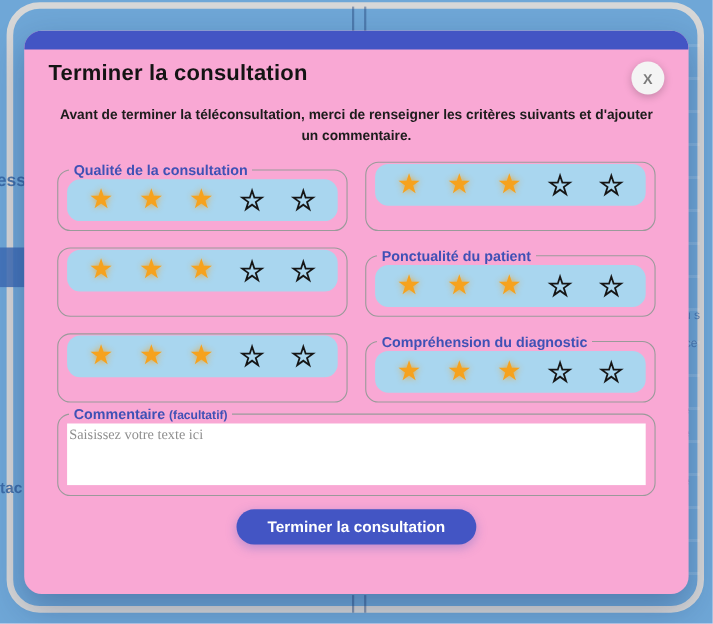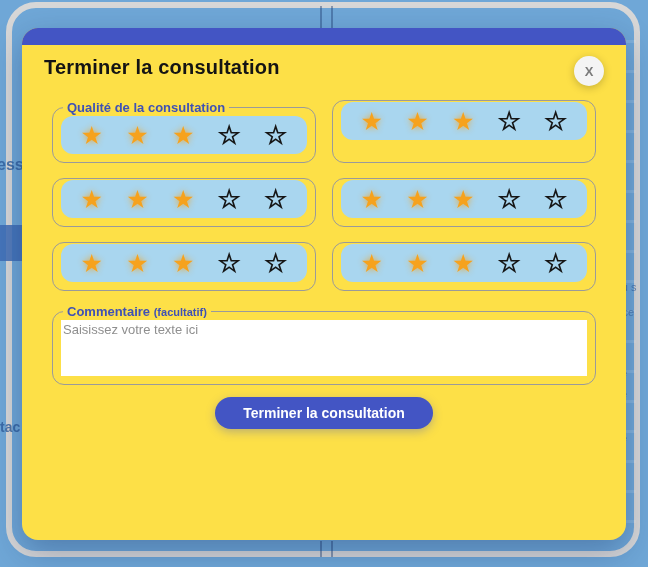--- a/index.html
+++ b/index.html
@@ -15,58 +15,58 @@
   .screen{position:relative;width:648px;height:567px;background:var(--overlay);overflow:hidden;}
 
   
   .bg-frame{position:absolute;left:6px;top:2px;right:8px;bottom:10px;
     border:6px solid var(--frame);border-radius:30px;pointer-events:none;}
   .bg-stripes{position:absolute;left:612px;top:40px;width:24px;height:500px;
     background:repeating-linear-gradient(180deg,rgba(255,255,255,.12) 0 3px,transparent 3px 30px);}
   .frag{position:absolute;color:#2f5e9d;opacity:.8;font-weight:bold;white-space:nowrap;}
   .frag-email{left:128px;top:517px;font-size:13.5px;color:#2c5390;}
   .frag-ess{left:-3px;top:156px;font-size:16px;}
-  .frag-tac{left:0px;top:419px;font-size:14px;}
+  .frag-tac{left:0px;top:435px;font-size:14px;}
   .frag-erfu{left:609px;top:281px;font-size:11px;font-weight:normal;opacity:.65;}
   .frag-sce{left:617px;top:306px;font-size:11px;font-weight:normal;opacity:.65;}
   .frag-e1{left:621px;top:367px;font-size:11px;font-weight:normal;opacity:.6;}
   .frag-e2{left:621px;top:388px;font-size:11px;font-weight:normal;opacity:.6;}
   .frag-e3{left:621px;top:432px;font-size:11px;font-weight:normal;opacity:.6;}
   .bg-btn-frag{position:absolute;left:0;top:225px;width:30px;height:36px;background:#3e6cb5;opacity:.85;}
   .vline{position:absolute;width:2px;background:rgba(38,70,122,.45);}
   .vl1{left:320px;top:6px;height:24px;}
   .vl2{left:331px;top:6px;height:24px;}
   .vl3{left:320px;top:541px;height:16px;}
   .vl4{left:331px;top:541px;height:16px;}
 
   
-  .modal{position:absolute;left:22px;top:28px;width:604px;height:512px;background:#fde047;
+  .modal{position:absolute;left:22px;top:28px;width:604px;height:512px;background:#f9a8d4;
     border-radius:16px;box-shadow:0 12px 32px rgba(10,30,80,.30);overflow:hidden;}
   .modal-topbar{height:17px;background:var(--accent);}
   .title-row{display:flex;align-items:flex-start;justify-content:space-between;padding:11px 22px 0 22px;}
   .title{font-size:20px;font-weight:bold;color:#141414;letter-spacing:.2px;}
   .close-btn{width:30px;height:30px;border-radius:50%;background:#f4f4f4;border:none;cursor:pointer;
     box-shadow:0 2px 8px rgba(0,0,0,.22);color:#7b7b7b;font-weight:bold;font-size:13px;
     display:flex;align-items:center;justify-content:center;font-family:"Liberation Sans",sans-serif;}
   .subtitle{margin:9px auto 0;width:548px;text-align:center;font-size:12.5px;font-weight:bold;
     color:#1c1c1c;line-height:1.5;}
 
   .grid{display:grid;grid-template-columns:1fr 1fr;column-gap:16px;row-gap:15px;padding:14px 30px 0 30px;}
   fieldset{border:1.6px solid #9a9a9a;border-radius:12px;margin:0;padding:1px 8px 8px 8px;min-width:0;}
   legend{color:var(--legend);font-weight:bold;font-size:13px;padding:0 4px;margin-left:2px;white-space:nowrap;}
   .stars{background:var(--track);border-radius:12px;height:38px;display:flex;align-items:center;
     justify-content:space-around;padding:0 8px;}
   .star{cursor:pointer;line-height:1;user-select:none;}
   .star.filled{color:var(--star);font-size:25px;text-shadow:0 0 6px rgba(246,162,29,.85);}
   .star.empty{color:#151515;font-size:26px;font-weight:bold;}
 
-  .comment-field{margin:13px 30px 0 14px;margin-left:30px;padding-bottom:4px;}
+  .comment-field{margin:3px 30px 0 14px;margin-left:30px;padding-bottom:4px;}
   .comment-legend .opt{font-size:11px;}
   .comment-field textarea{width:100%;height:56px;border:none;outline:none;resize:none;
-    font-family:Liberation Sans, sans-serif;font-size:13px;color:#333;padding:2px 2px;}
+    font-family:Liberation Serif, serif;font-size:13px;color:#333;padding:2px 2px;}
   .comment-field textarea::placeholder{color:#8f8f8f;opacity:1;}
 
   .submit-row{display:flex;justify-content:center;margin-top:12px;}
   .submit-btn{background:var(--accent);color:#fff;border:none;cursor:pointer;border-radius:16px;
     padding:8px 28px;font-size:14px;font-weight:bold;font-family:"Liberation Sans",sans-serif;
     box-shadow:0 3px 10px rgba(67,85,196,.35);}
 </style>
 </head>
 <body>
 
@@ -89,20 +89,21 @@
   <span class="frag frag-email">gfrancais@free.fr</span>
 
   <div class="modal">
     <div class="modal-topbar"></div>
 
     <div class="title-row">
       <span class="title">Terminer la consultation</span>
       <button class="close-btn">X</button>
     </div>
 
+    <div class="subtitle">Avant de terminer la téléconsultation, merci de renseigner les critères suivants et d'ajouter un commentaire.</div>
 
     <div class="grid">
       <fieldset>
         <legend>Qualité de la consultation</legend>
         <div class="stars">
             <span class="star filled">★</span>
             <span class="star filled">★</span>
             <span class="star filled">★</span>
             <span class="star empty">☆</span>
             <span class="star empty">☆</span>
@@ -120,38 +121,40 @@
       <fieldset>
         <div class="stars">
             <span class="star filled">★</span>
             <span class="star filled">★</span>
             <span class="star filled">★</span>
             <span class="star empty">☆</span>
             <span class="star empty">☆</span>
           </div>
       </fieldset>
       <fieldset>
+        <legend>Ponctualité du patient</legend>
         <div class="stars">
             <span class="star filled">★</span>
             <span class="star filled">★</span>
             <span class="star filled">★</span>
             <span class="star empty">☆</span>
             <span class="star empty">☆</span>
           </div>
       </fieldset>
       <fieldset>
         <div class="stars">
             <span class="star filled">★</span>
             <span class="star filled">★</span>
             <span class="star filled">★</span>
             <span class="star empty">☆</span>
             <span class="star empty">☆</span>
           </div>
       </fieldset>
       <fieldset>
+        <legend>Compréhension du diagnostic</legend>
         <div class="stars">
             <span class="star filled">★</span>
             <span class="star filled">★</span>
             <span class="star filled">★</span>
             <span class="star empty">☆</span>
             <span class="star empty">☆</span>
           </div>
       </fieldset>
     </div>
 

